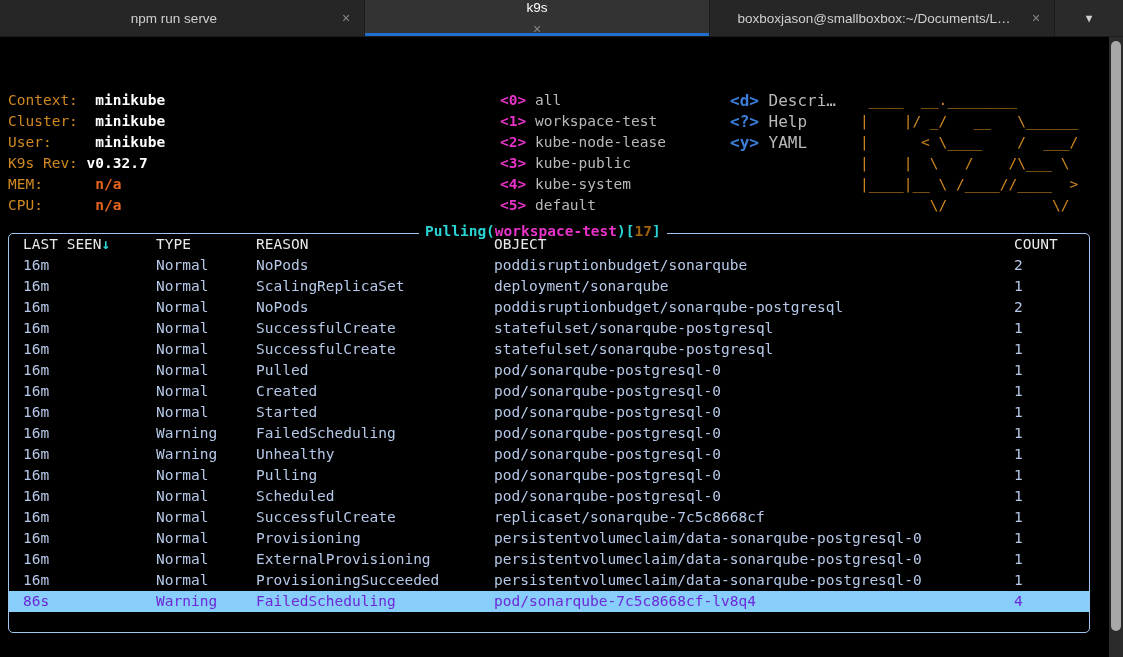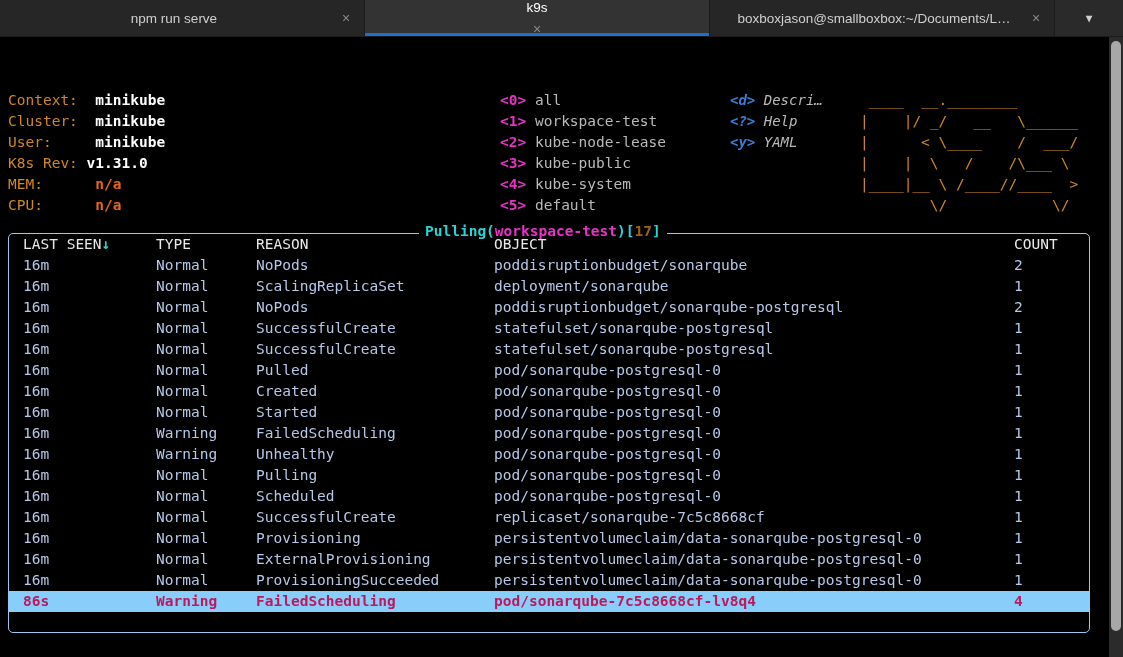--- a/index.html
+++ b/index.html
@@ -116,24 +116,23 @@
 
   .ns-row {
     font-size: 14.5px;
     line-height: 21px;
     white-space: pre;
   }
   .ns-key  { color: #e832c8; font-weight: bold; }
   .ns-name { color: #b9b9b9; }
 
   .key-row {
-    font-size: 14px;
+    font-size: 16px;
     line-height: 21px;
     white-space: pre;
-    font-style: italic;
   }
   .key-key   { color: #3b7dd8; font-weight: bold; }
   .key-label { color: #b9b9b9; }
 
   .logo {
     color: #d08820;
     font-size: 14.5px;
     line-height: 21px;
     white-space: pre;
     font-family: "DejaVu Sans Mono", monospace;
@@ -182,22 +181,22 @@
   thead th {
     color: #e9e9e9;
     padding-top: 5px;
     padding-bottom: 2px;
   }
   .sort-arrow { color: #2ad4d4; font-weight: bold; }
   tbody td { color: #b6c8e8; }
 
   tbody tr.selected td {
     background: #87cefa;
-    color: #be185d;
-    font-weight: bold;
+    color: #6d28d9;
+    font-weight: normal;
   }
 
   .col-lastseen { width: 133px; padding-left: 14px !important; }
   .col-type     { width: 100px; }
   .col-reason   { width: 238px; }
   .col-object   { width: 520px; }
   .col-count    { width: auto; }
 
   
   tbody tr.selected td.col-lastseen { padding-left: 14px !important; }
@@ -244,21 +243,21 @@
 
 <div class="term">
   <div class="term-inner">
 
     <div class="k9s-header">
 
       <div class="hdr-col-info">
         <div class="info-row"><span class="info-label">Context:</span><span class="info-pad">  </span><span class="info-val">minikube</span></div>
         <div class="info-row"><span class="info-label">Cluster:</span><span class="info-pad">  </span><span class="info-val">minikube</span></div>
         <div class="info-row"><span class="info-label">User:</span><span class="info-pad">     </span><span class="info-val">minikube</span></div>
-        <div class="info-row"><span class="info-label">K8s Rev:</span><span class="info-pad"> </span><span class="info-val">v1.31.0</span></div>
+        <div class="info-row"><span class="info-label">K9s Rev:</span><span class="info-pad"> </span><span class="info-val">v0.32.7</span></div>
         <div class="info-row"><span class="info-label">MEM:</span><span class="info-pad">      </span><span class="info-val warn">n/a</span></div>
         <div class="info-row"><span class="info-label">CPU:</span><span class="info-pad">      </span><span class="info-val warn">n/a</span></div>
       </div>
 
       <div class="hdr-col-ns">
         <div class="ns-row"><span class="ns-key">&lt;0&gt;</span><span> </span><span class="ns-name">all</span></div>
         <div class="ns-row"><span class="ns-key">&lt;1&gt;</span><span> </span><span class="ns-name">workspace-test</span></div>
         <div class="ns-row"><span class="ns-key">&lt;2&gt;</span><span> </span><span class="ns-name">kube-node-lease</span></div>
         <div class="ns-row"><span class="ns-key">&lt;3&gt;</span><span> </span><span class="ns-name">kube-public</span></div>
         <div class="ns-row"><span class="ns-key">&lt;4&gt;</span><span> </span><span class="ns-name">kube-system</span></div>

